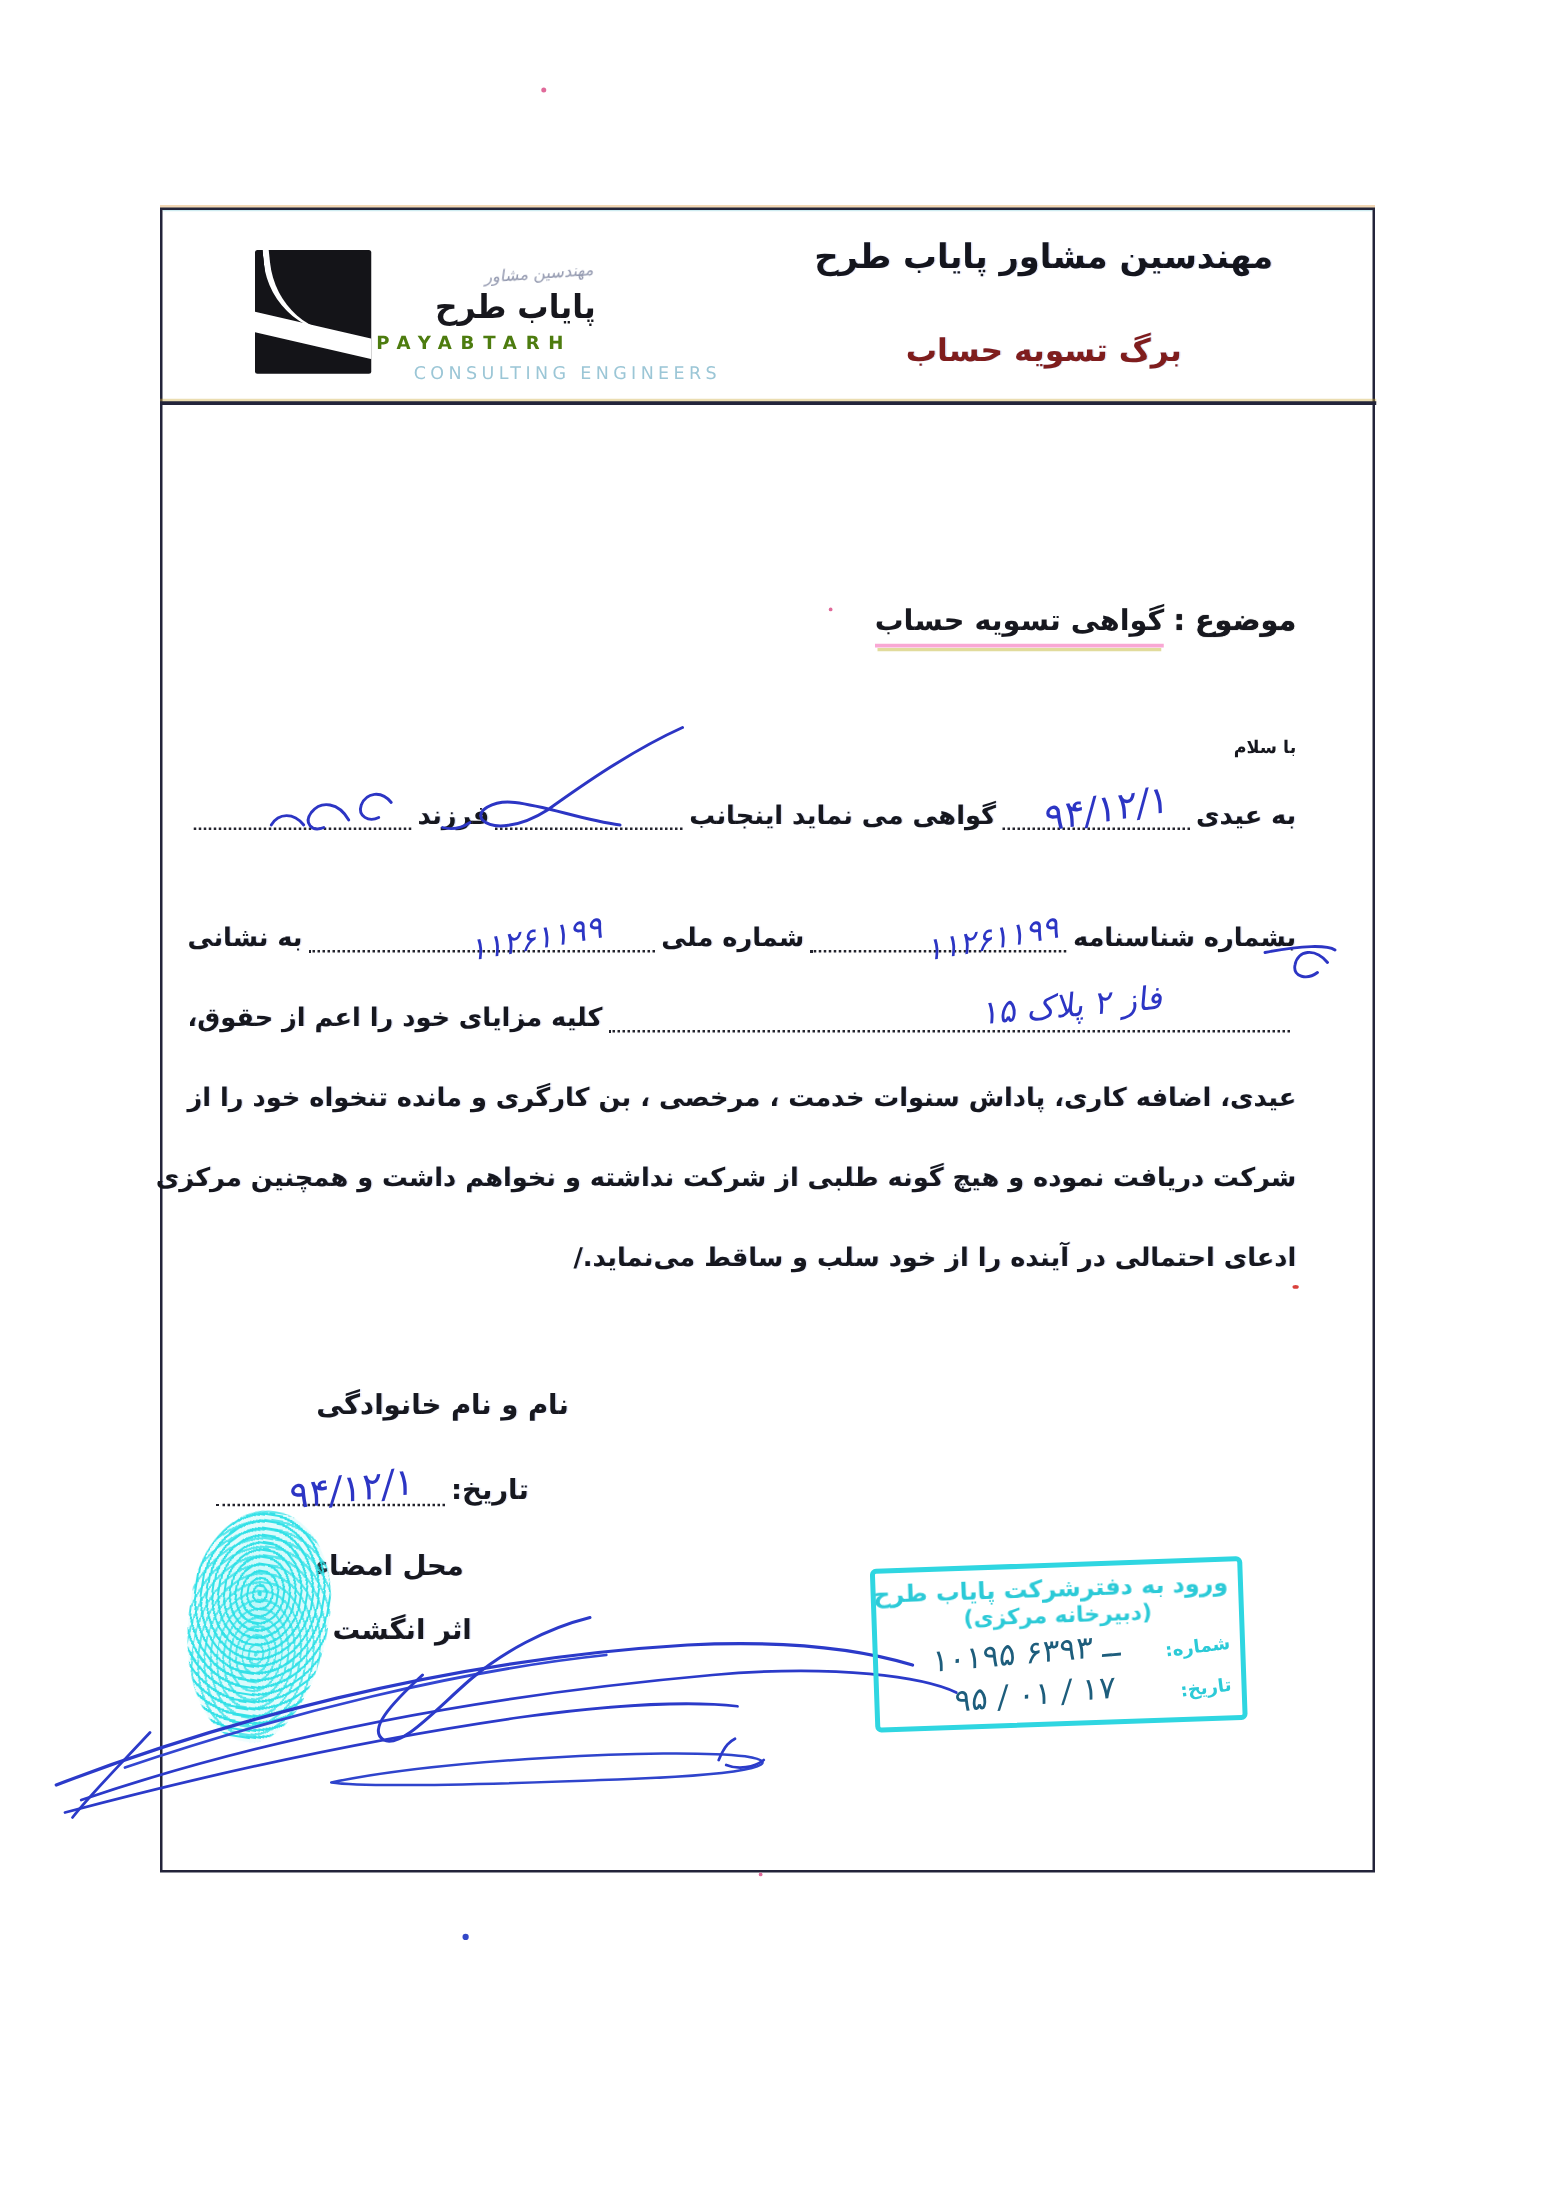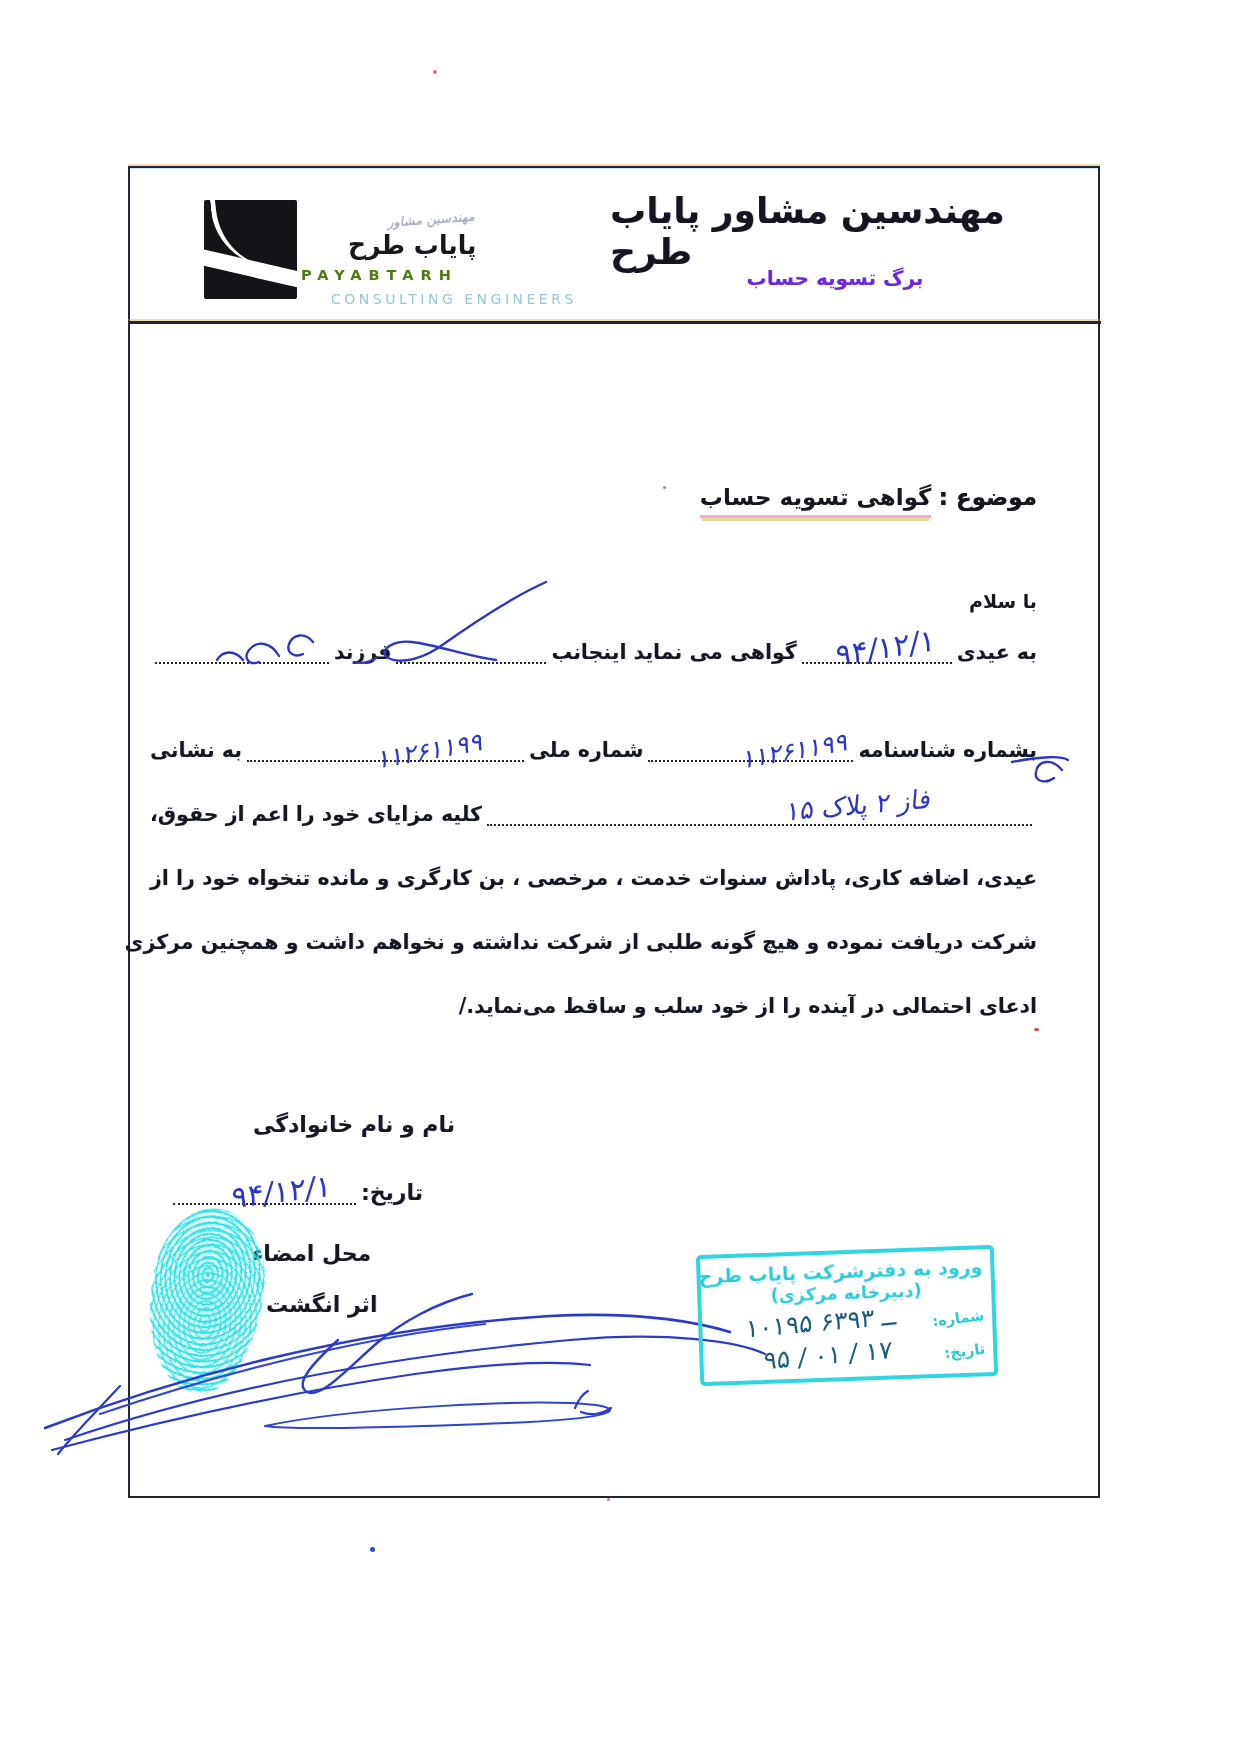--- a/index.html
+++ b/index.html
@@ -40,37 +40,37 @@
   }
   .logo-en{
     left:301px;top:267px;font-size:14.5px;font-weight:bold;letter-spacing:7px;color:#4d7c0f;white-space:nowrap;
   }
   .logo-en-sub{
     left:331px;top:291px;font-size:14px;letter-spacing:3.5px;color:#9bc6d6;white-space:nowrap;
     filter:blur(.3px);
   }
   
   .org-title{
-    left:610px;top:190px;width:450px;text-align:left;direction:rtl;
-    font-size:36px;font-weight:bold;color:#14151d;
+    left:610px;top:190px;width:450px;text-align:center;direction:rtl;
+    font-size:27px;font-weight:bold;color:#14151d;
     text-shadow:1px 0 0 rgba(40,80,220,.18);
   }
   .form-title{
     left:610px;top:266px;width:450px;text-align:center;direction:rtl;
-    font-size:20px;font-weight:bold;color:#6d28d9;
+    font-size:25px;font-weight:bold;color:#7f1d1d;
     text-shadow:1px 0 0 rgba(40,80,220,.18);
   }
   
   .subject{right:203px;top:484px;direction:rtl;font-size:23px;white-space:nowrap;}
   .subject .lbl{font-weight:bold;text-shadow:0 0 .7px #000;}
   .subject .val{
     font-weight:bold;padding-bottom:5px;border-bottom:3px solid #f9a8d4;
     box-shadow:0 5px 0 -2px rgba(200,190,75,.55);
   }
-  .salutation{right:203px;top:590px;direction:rtl;font-size:19px;font-weight:bold;}
+  .salutation{right:203px;top:590px;direction:rtl;font-size:14px;font-weight:bold;}
   
   .bline{
     left:150px;width:887px;direction:rtl;display:flex;align-items:flex-end;
     font-size:20.5px;font-weight:bold;color:#16171e;white-space:nowrap;
     text-shadow:1px 0 0 rgba(40,80,220,.16);
   }
   .bline.justify{display:block;text-align:justify;text-align-last:justify;}
   .fill{
     position:relative;border-bottom:2.6px dotted #23232c;height:6px;
     margin:0 5px;flex-shrink:1;

